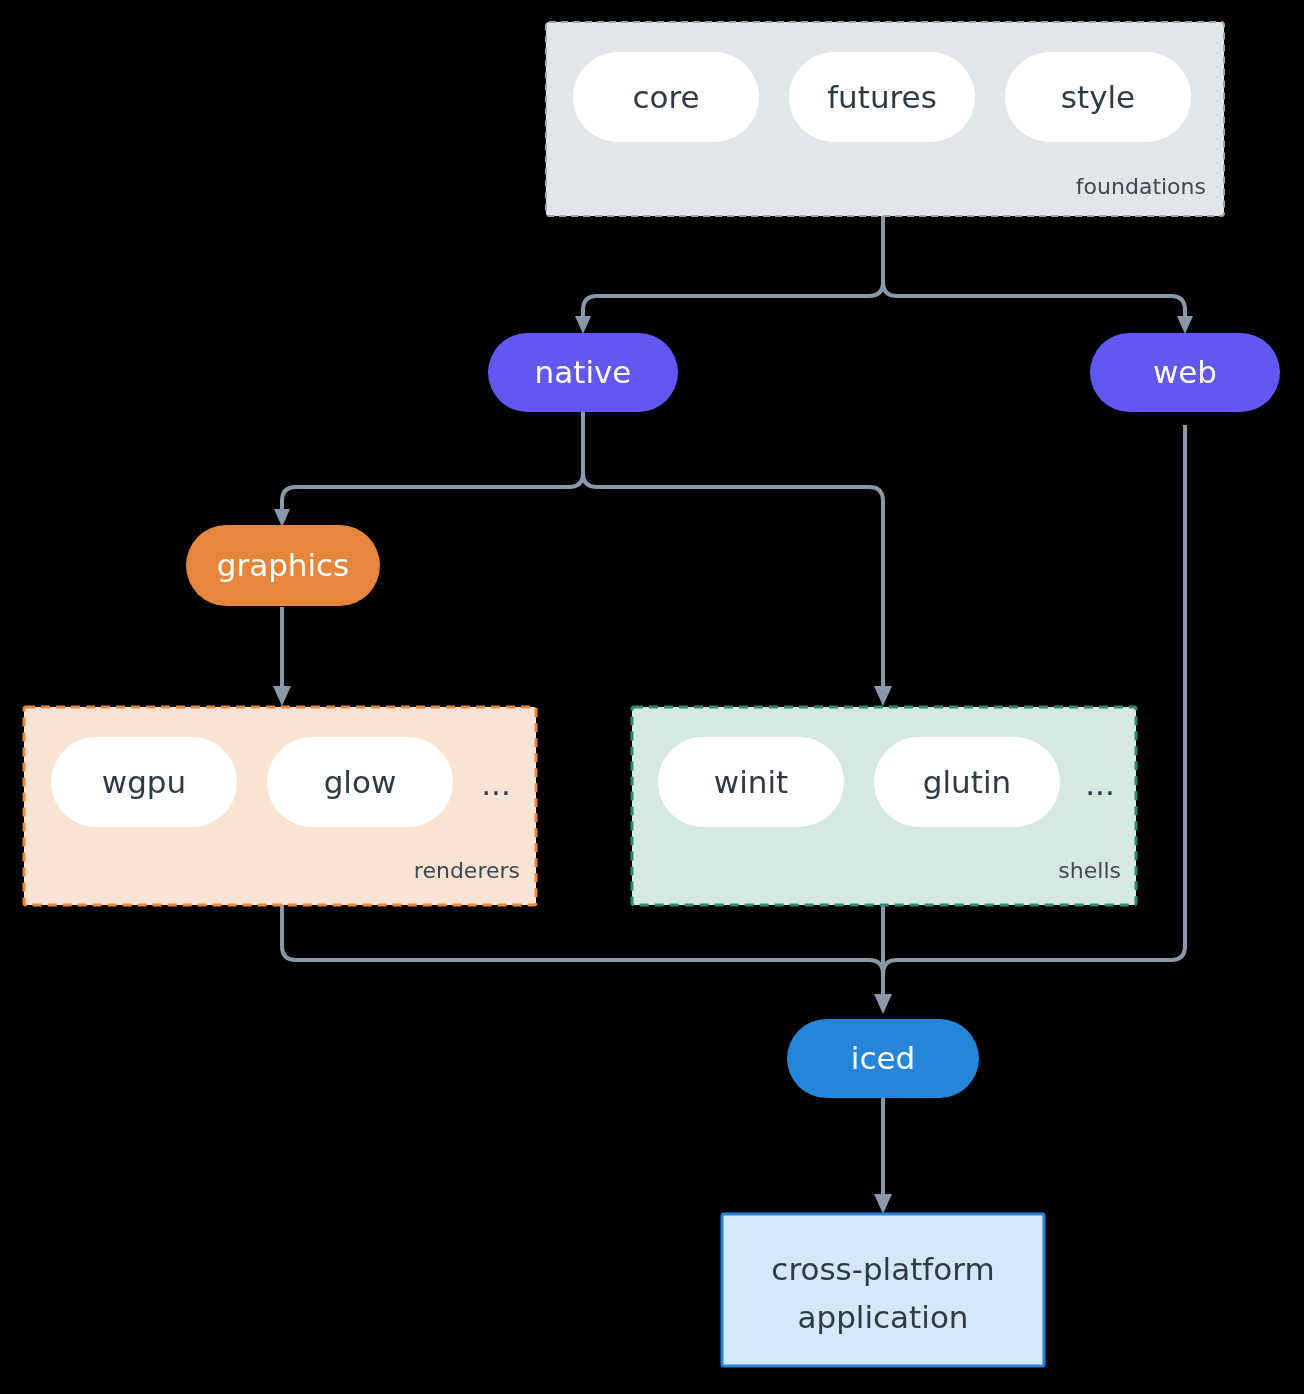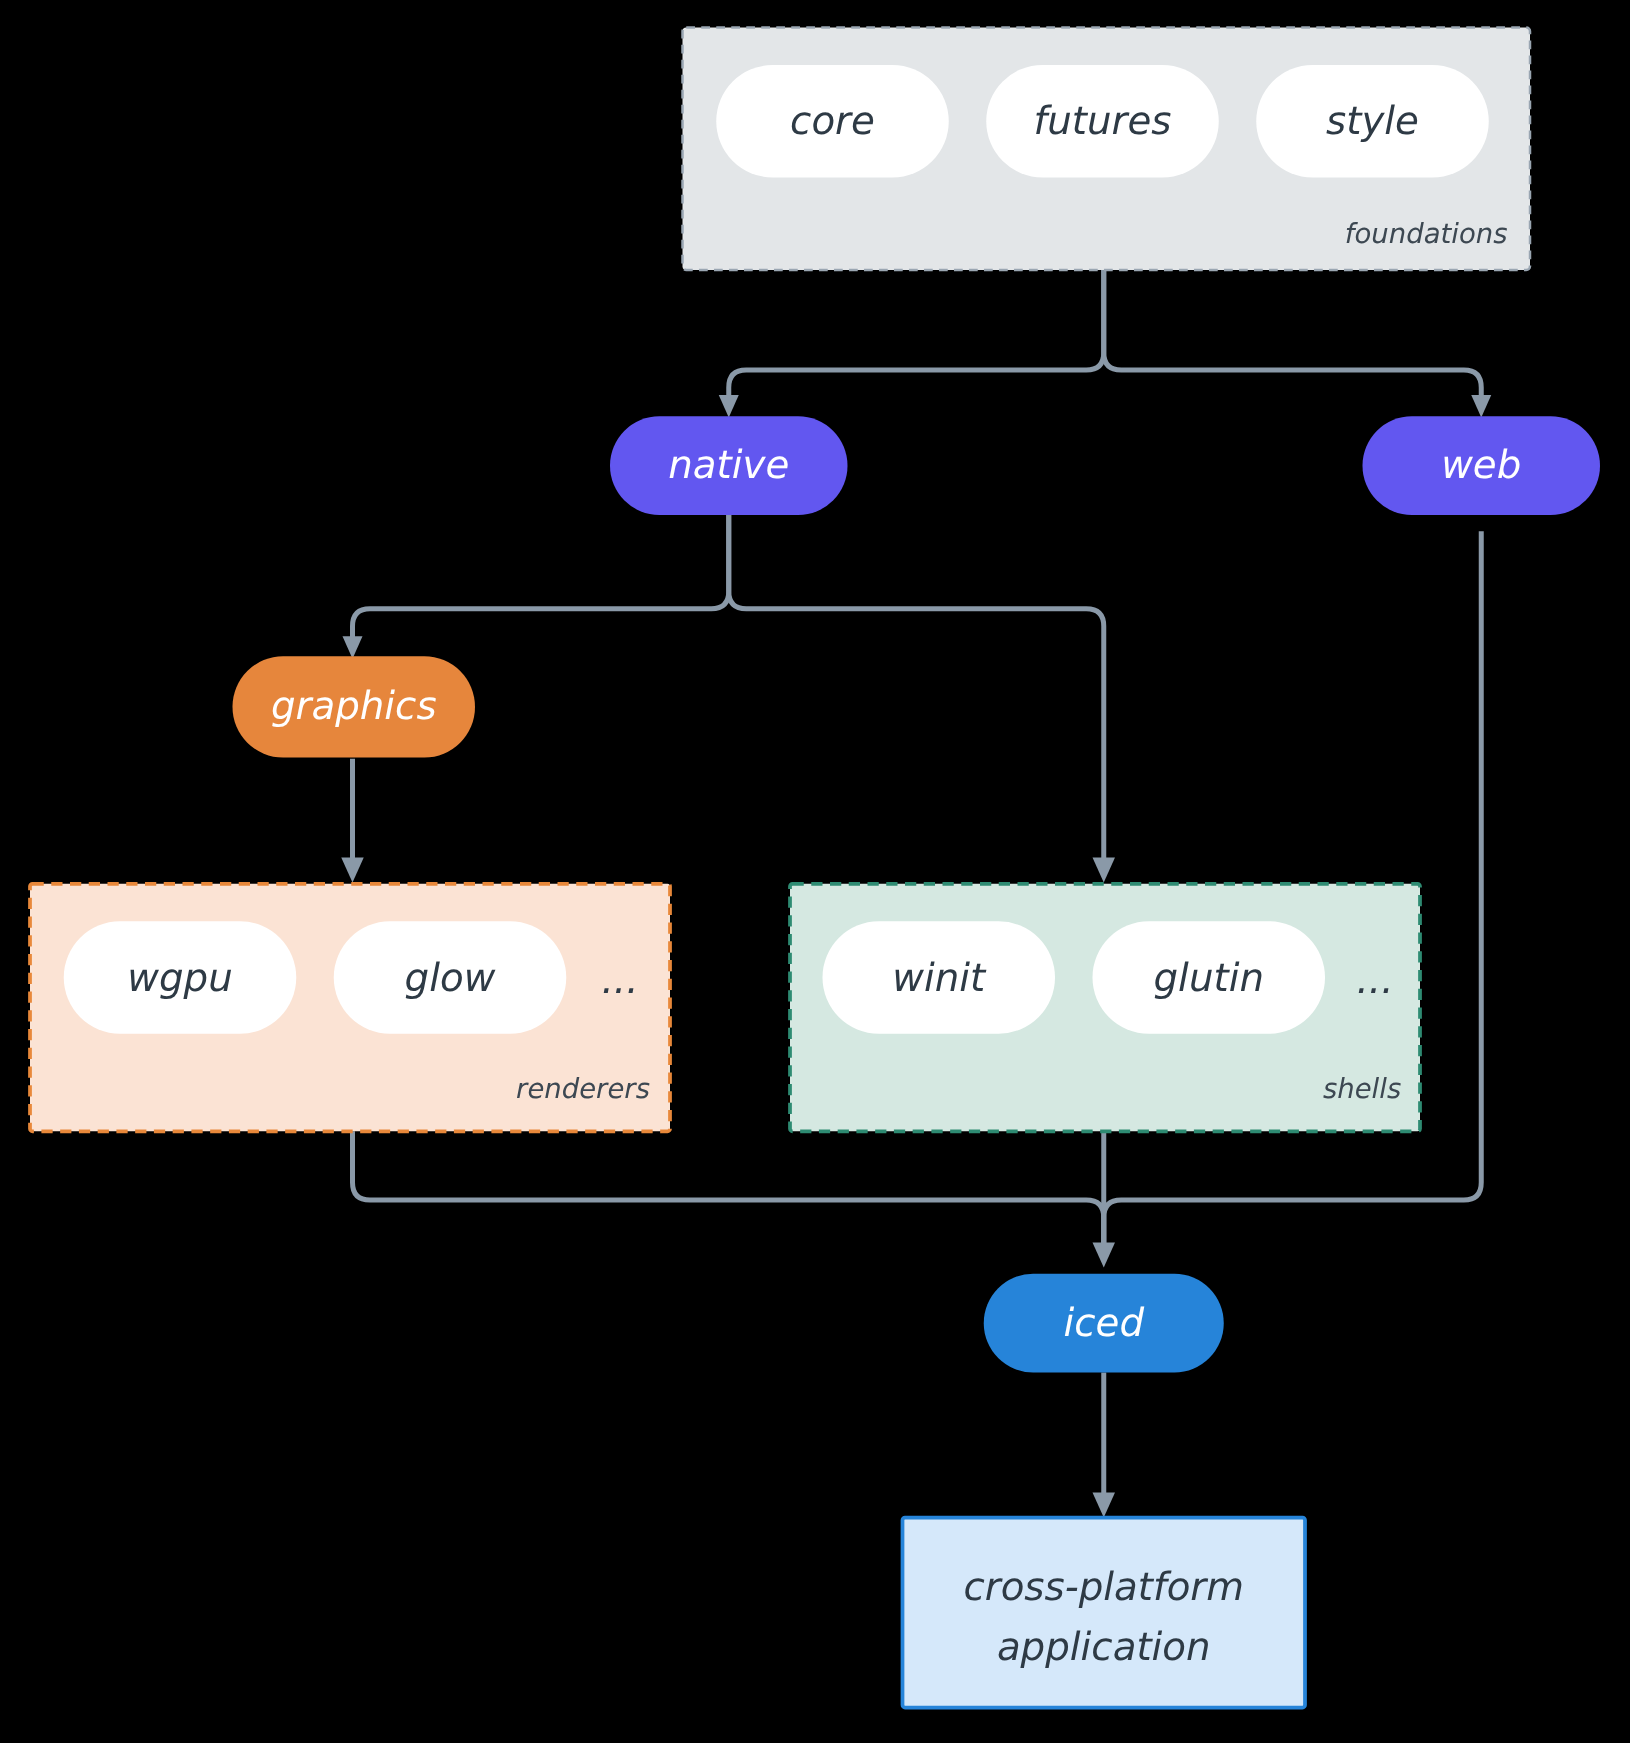--- a/index.html
+++ b/index.html
@@ -10,21 +10,20 @@
   body {
     width: 1304px;
     height: 1394px;
     font-family: "DejaVu Sans", "Liberation Sans", sans-serif;
     overflow: hidden;
   }
   #diagram-root {
     position: relative;
     width: 1244px;
     height: 1394px;
-    font-style: italic;
   }
   svg#diagram {
     position: absolute;
     top: 0;
     left: 0;
     width: 1304px;
     height: 1394px;
     display: block;
   }
   .node-label {

